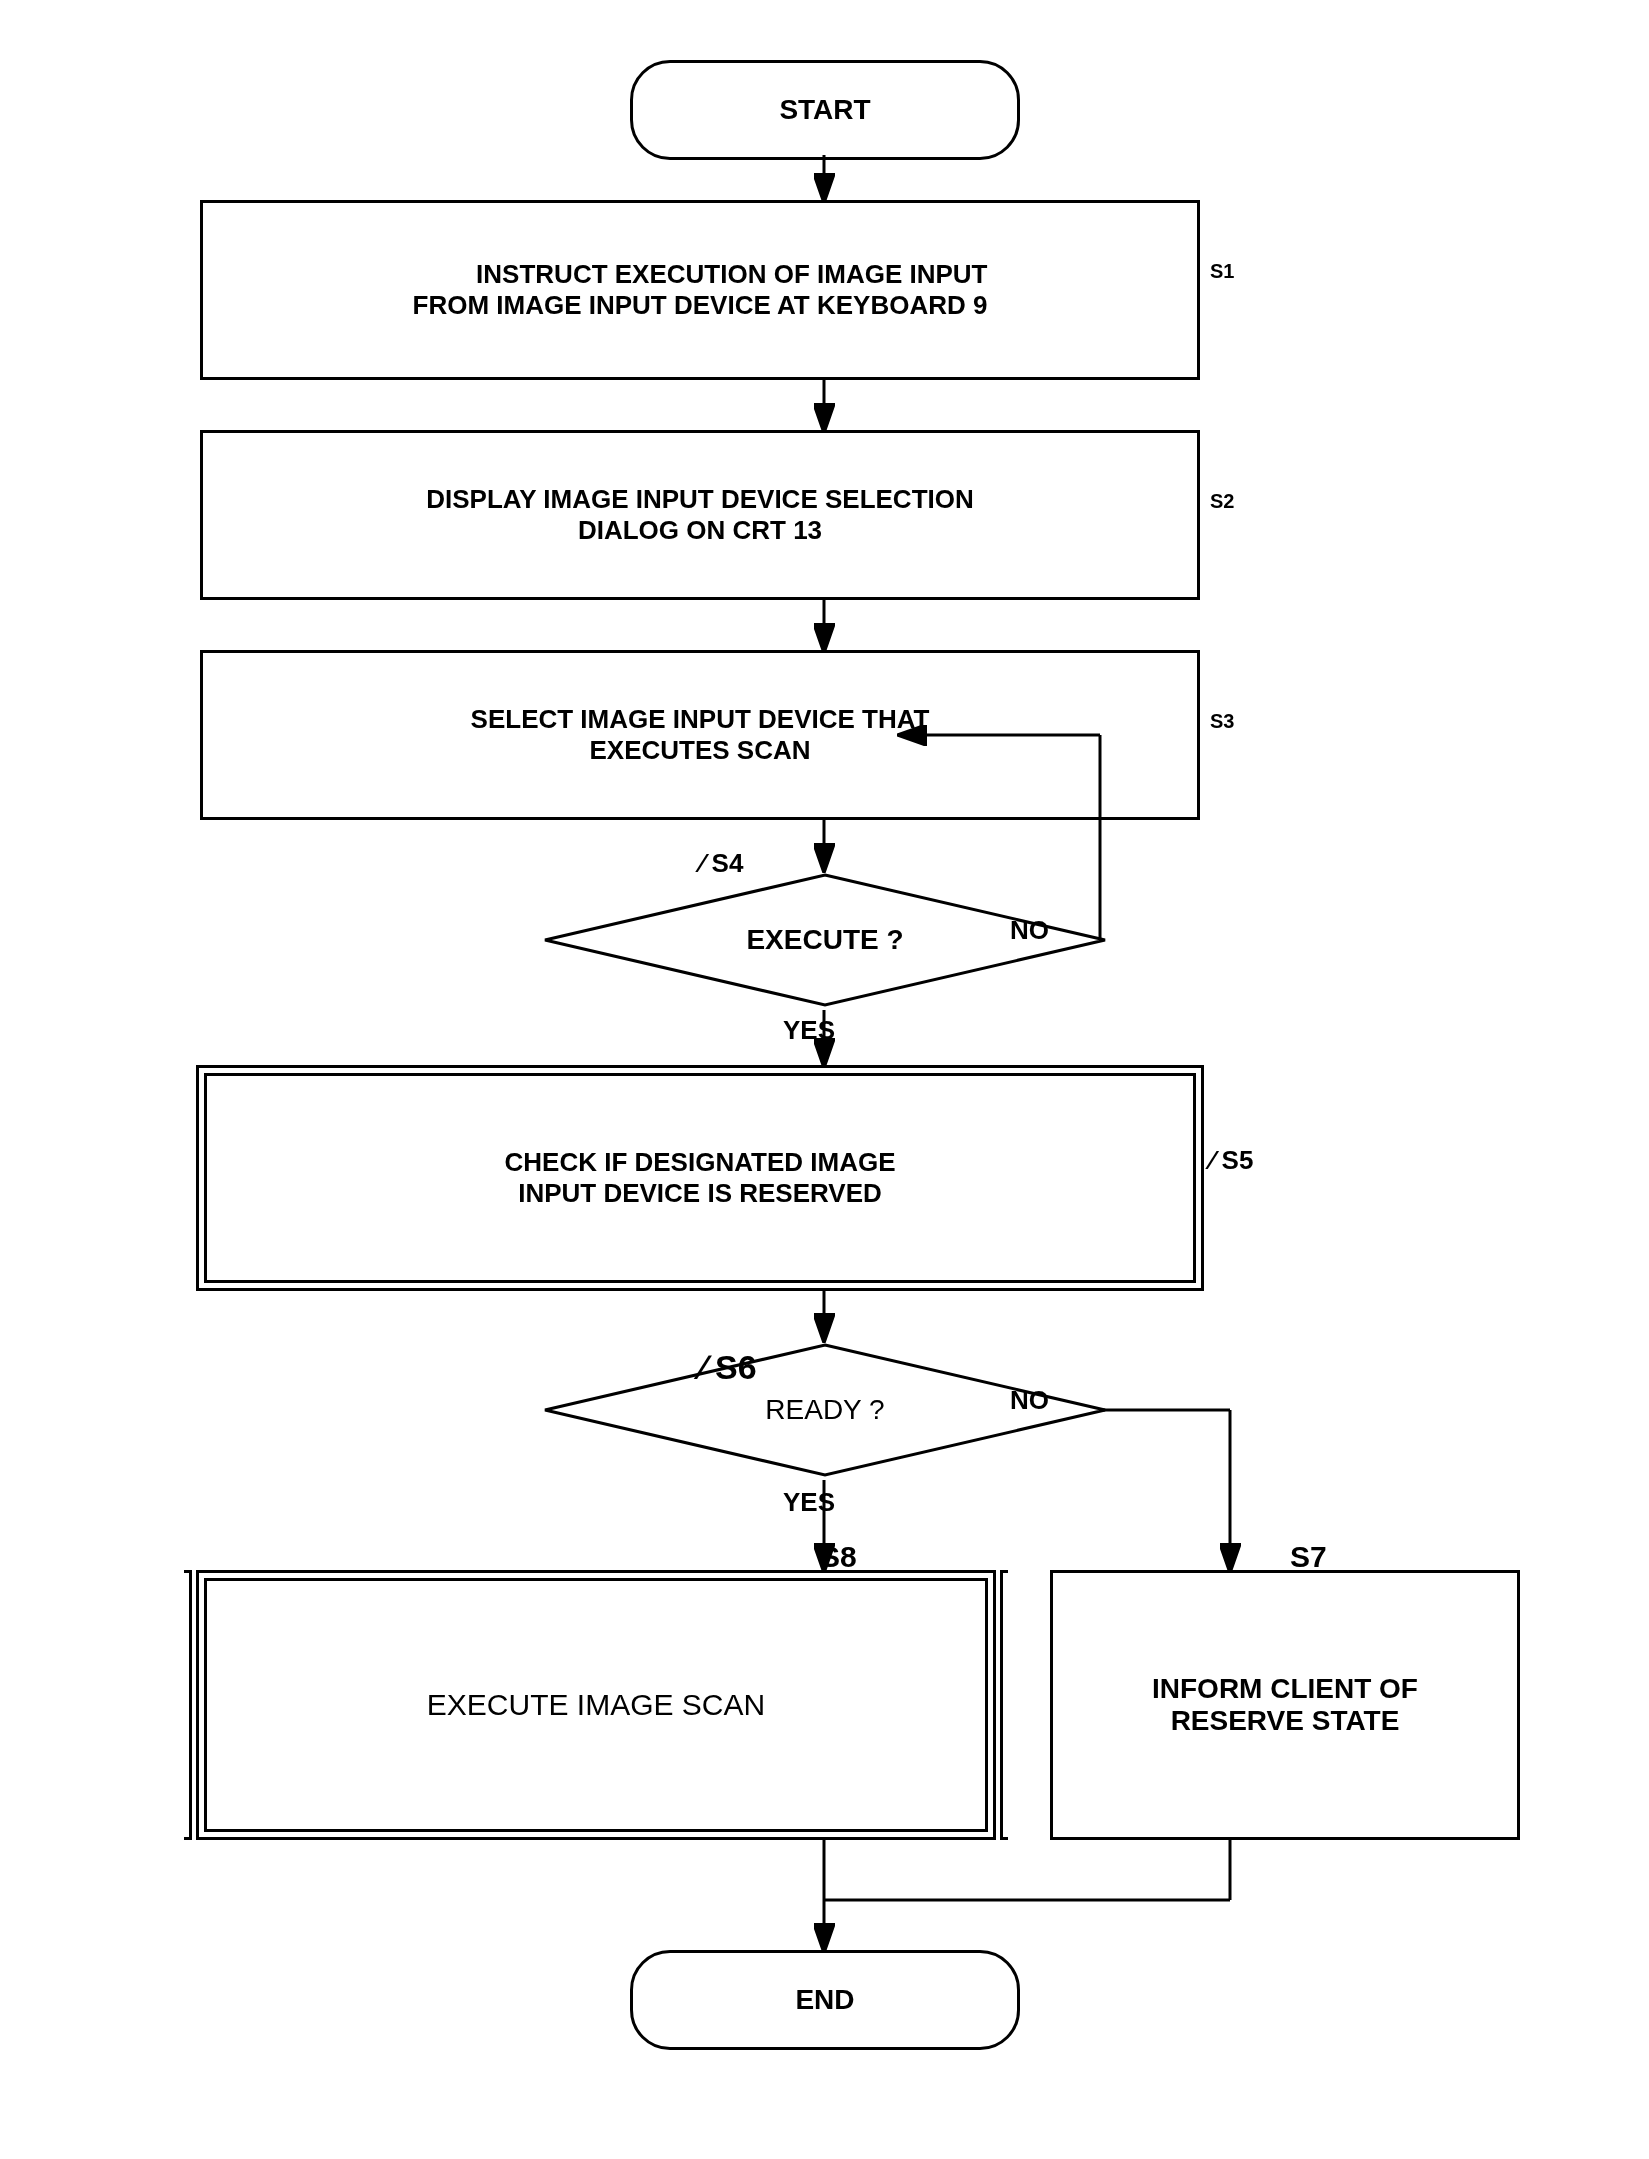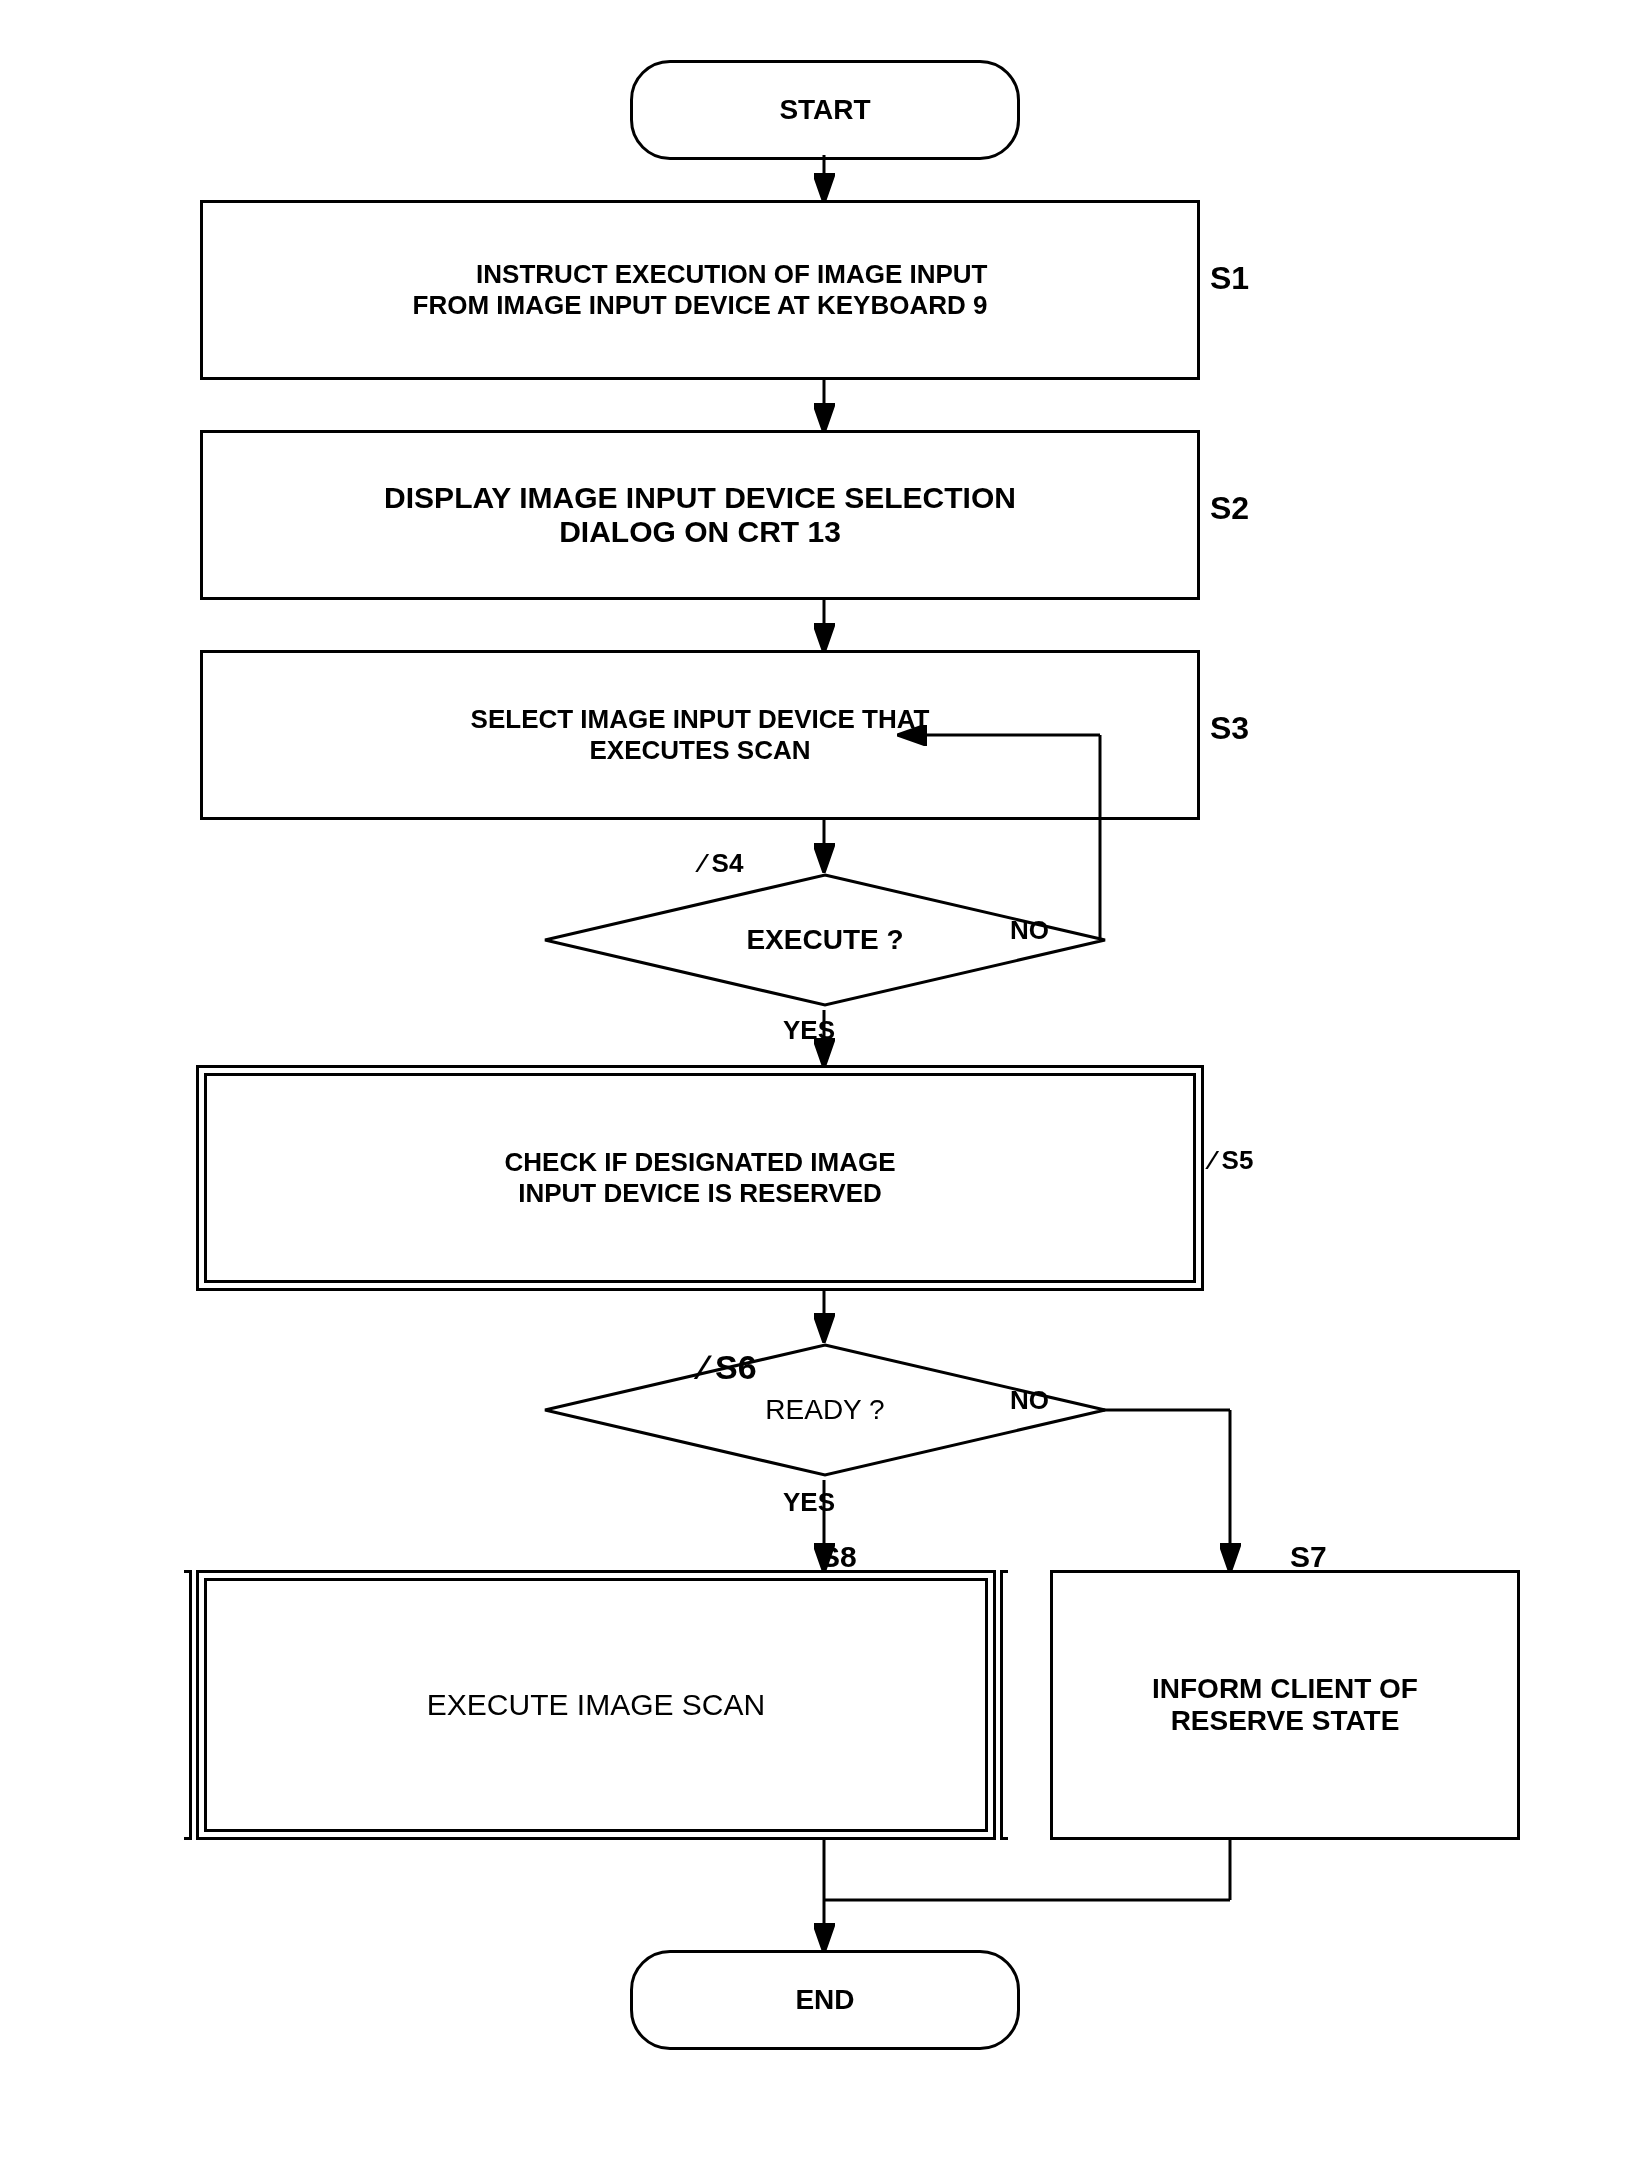--- a/index.html
+++ b/index.html
@@ -35,21 +35,21 @@
       border: 3px solid #000;
       border-radius: 40px;
     }
 
     .rectangle {
       border: 3px solid #000;
     }
 
     .label {
       position: absolute;
-      font-size: 32px;
+      font-size: 20px;
       font-weight: bold;
       font-family: Arial, sans-serif;
     }
 
     
     svg.arrows {
       position: absolute;
       top: 0;
       left: 0;
       width: 1649px;
@@ -130,21 +130,21 @@
     <span>START</span>
   </div>
 
   <div class="shape rectangle" style="left:200px; top:200px; width:1000px; height:180px; font-size:26px;text-align:right;">
     <span style="padding:10px;">INSTRUCT EXECUTION OF IMAGE INPUT<br>FROM IMAGE INPUT DEVICE AT KEYBOARD 9</span>
   </div>
   <div class="label" style="left:1210px; top:260px;">
     <span>S1</span>
   </div>
 
-  <div class="shape rectangle" style="left:200px; top:430px; width:1000px; height:170px; font-size:30px;text-align:center;">
+  <div class="shape rectangle" style="left:200px; top:430px; width:1000px; height:170px; font-size:26px;text-align:center;">
     <span style="padding:10px;">DISPLAY IMAGE INPUT DEVICE SELECTION<br>DIALOG ON CRT 13</span>
   </div>
   <div class="label" style="left:1210px; top:490px;">
     <span>S2</span>
   </div>
 
   <div class="shape rectangle" style="left:200px; top:650px; width:1000px; height:170px; font-size:26px;">
     <span style="padding:10px;">SELECT IMAGE INPUT DEVICE THAT<br>EXECUTES SCAN</span>
   </div>
   <div class="label" style="left:1210px; top:710px;">

